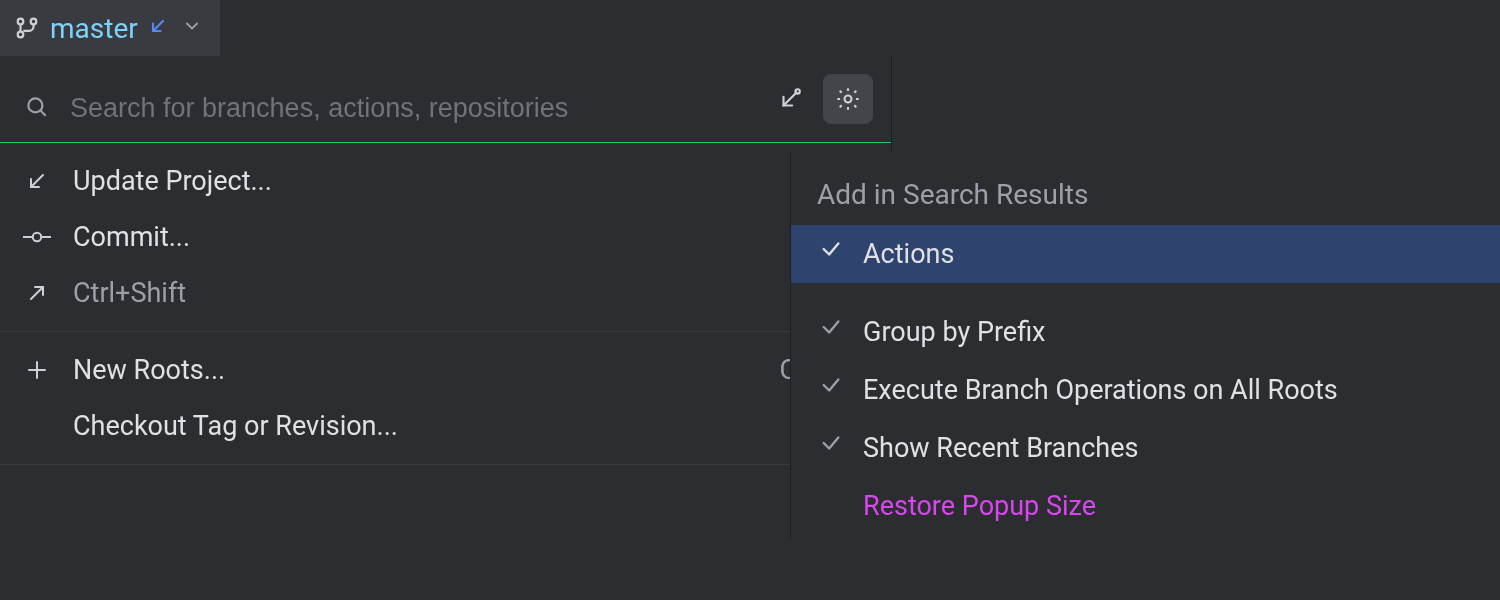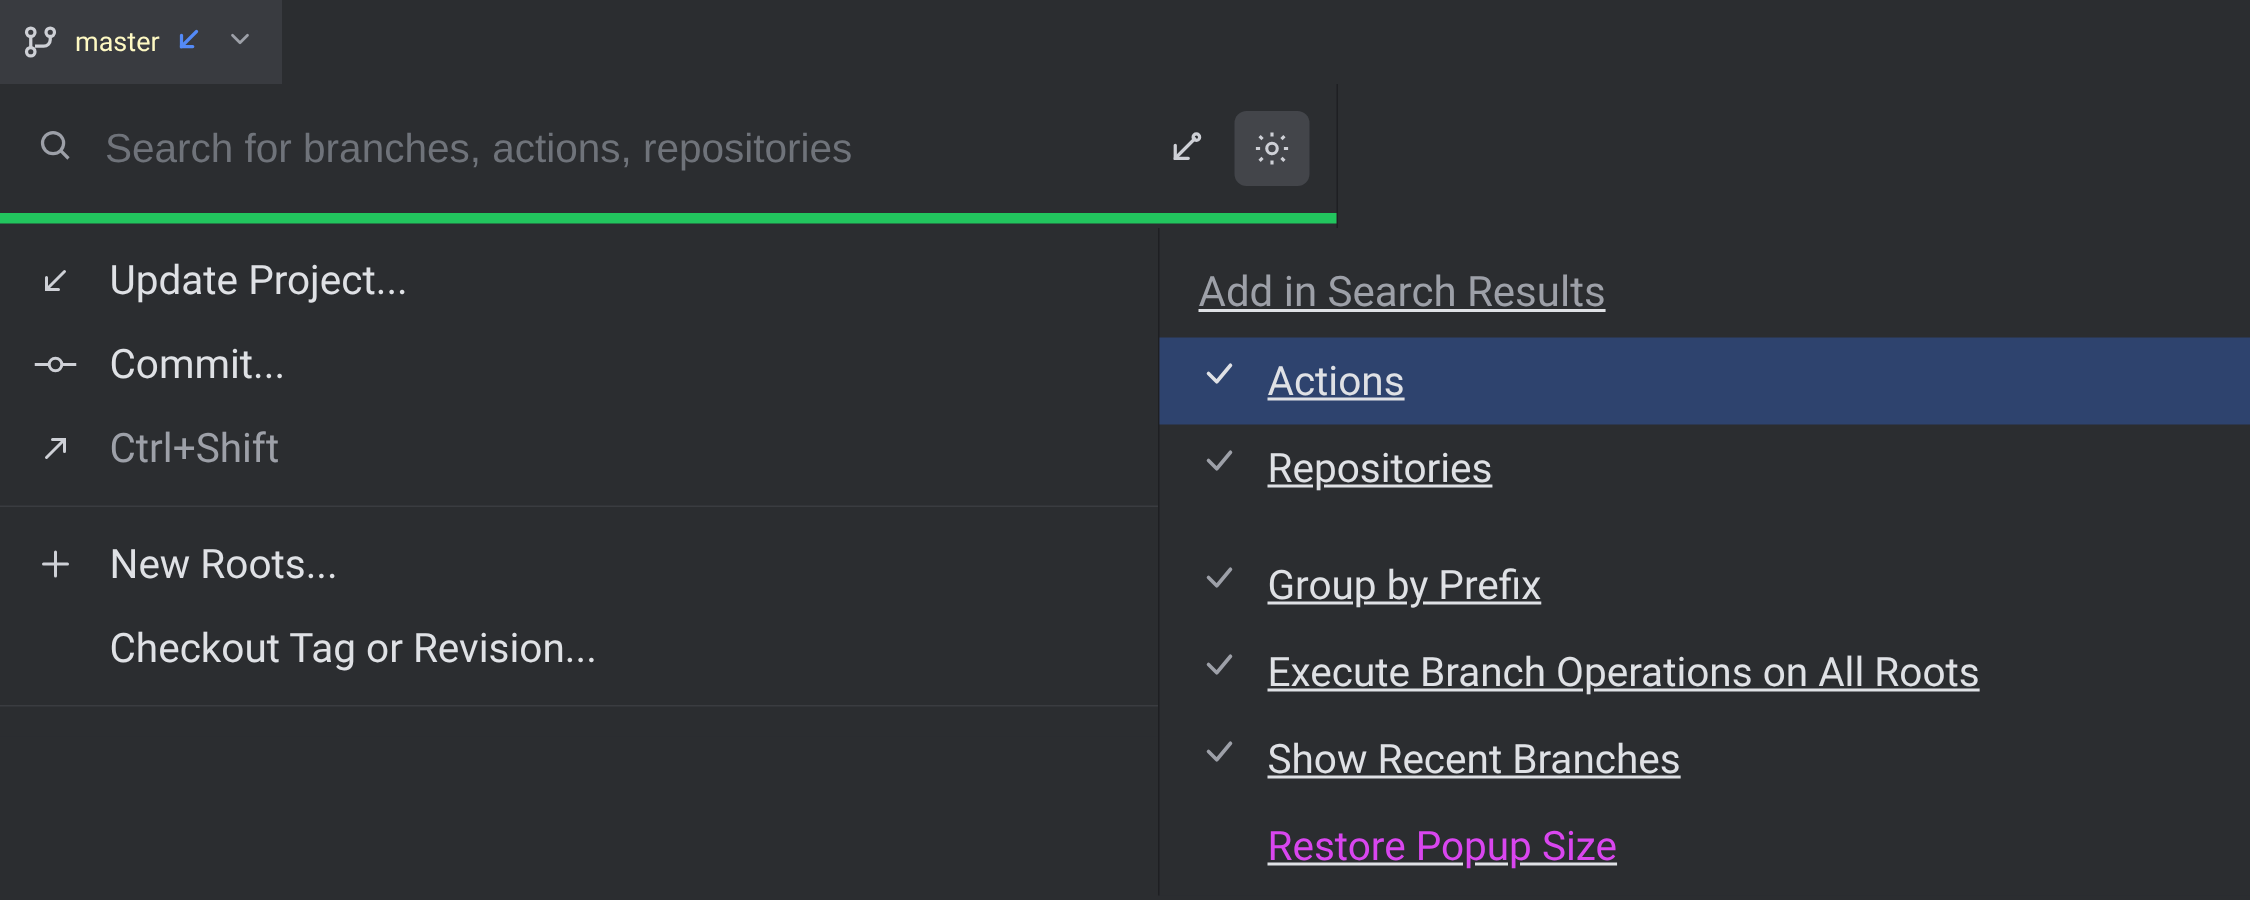--- a/index.html
+++ b/index.html
@@ -19,42 +19,42 @@
     gap: 10px;
     background: #393b40;
     padding: 10px 18px 10px 14px;
     width: fit-content;
     height: 56px;
     border-top-left-radius: 0;
     cursor: pointer;
   }
   .branch-icon svg { display: block; }
   .branch-label {
-    font-size: 18px;
-    color: #fef9c3;
+    font-size: 28px;
+    color: #7dd3fc;
   }
   .incoming-icon { color: #548af7; }
   .chevron-icon { color: #9da0a8; margin-left: 4px; }
 
   
   .popup {
     position: absolute;
     top: 56px;
     left: 0;
     width: 892px;
     background: #2b2d30;
     border-right: 1px solid #1e1f22;
   }
 
   .search-row {
     display: flex;
-    align-items: center;
+    align-items: flex-end;
     padding: 18px 18px 18px 24px;
     gap: 20px;
-    border-bottom: 7px solid #22c55e;
+    border-bottom: 1px solid #22c55e;
   }
   .search-icon { color: #9da0a8; flex-shrink: 0; }
   .search-input {
     flex: 1;
     background: transparent;
     border: none;
     outline: none;
     font-size: 27px;
     color: #dfe1e5;
   }
@@ -94,27 +94,26 @@
     flex-shrink: 0;
   }
   .item-icon.empty { width: 32px; }
   .item-label { flex: 1; color: #dfe1e5; }
   .item-shortcut { color: #9da0a8; font-size: 27px; }
 
   
   .settings-menu {
     position: absolute;
     top: 152px;
-    left: 772px;
+    left: 790px;
     right: 0;
     background: #2b2d30;
     border-left: 1px solid #1e1f22;
     padding-top: 18px;
     padding-bottom: 4px;
-    text-decoration: underline;
   }
   .settings-header {
     font-size: 28px;
     color: #9da0a8;
     padding: 8px 26px 14px 26px;
   }
   .settings-item {
     display: flex;
     align-items: flex-start;
     gap: 18px;
@@ -246,28 +245,20 @@
 
   <div class="settings-item selected">
     <span class="check-slot">
       <svg width="22" height="22" viewBox="0 0 24 24" fill="none" stroke="currentColor" stroke-width="2.6" stroke-linecap="round" stroke-linejoin="round">
           <polyline points="4 12 10 18 20 6"></polyline>
         </svg>
     </span>
     <span>Actions</span>
   </div>
 
-  <div class="settings-item">
-    <span class="check-slot">
-      <svg width="22" height="22" viewBox="0 0 24 24" fill="none" stroke="#9da0a8" stroke-width="2.6" stroke-linecap="round" stroke-linejoin="round">
-          <polyline points="4 12 10 18 20 6"></polyline>
-        </svg>
-    </span>
-    <span>Repositories</span>
-  </div>
 
   <div class="settings-gap"></div>
 
   <div class="settings-item">
     <span class="check-slot">
       <svg width="22" height="22" viewBox="0 0 24 24" fill="none" stroke="#9da0a8" stroke-width="2.6" stroke-linecap="round" stroke-linejoin="round">
           <polyline points="4 12 10 18 20 6"></polyline>
         </svg>
     </span>
     <span>Group by Prefix</span>

